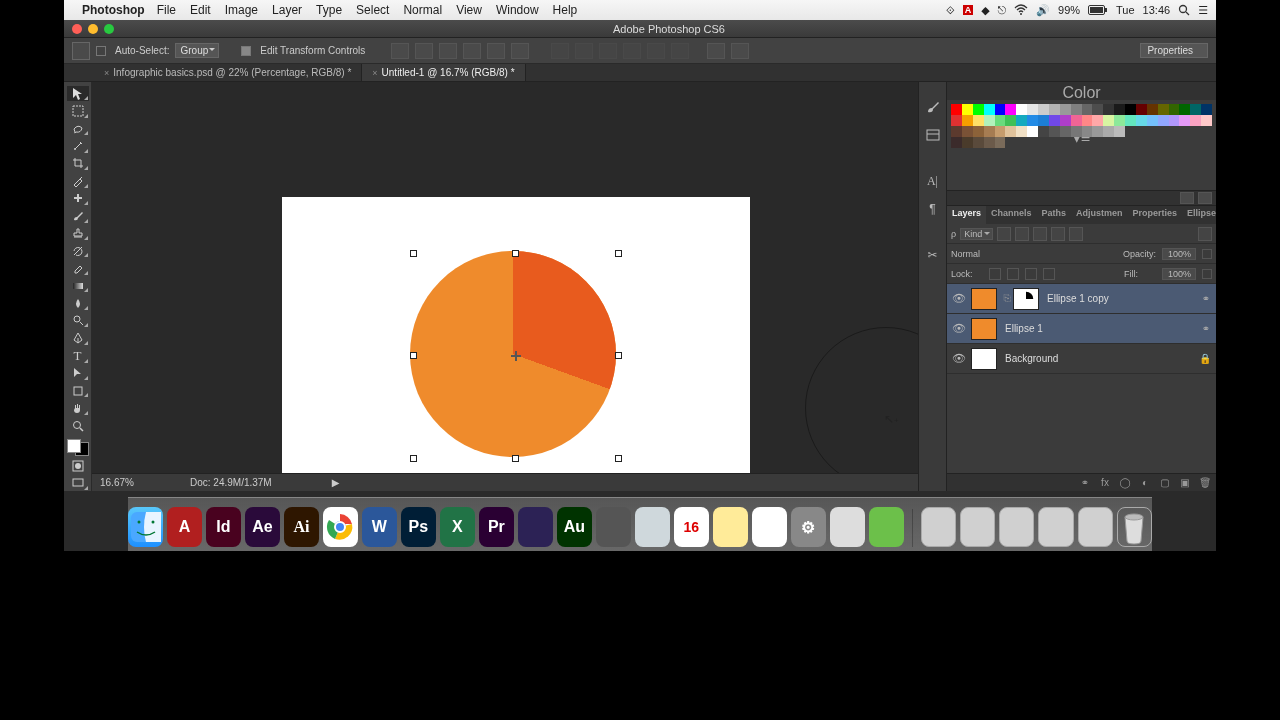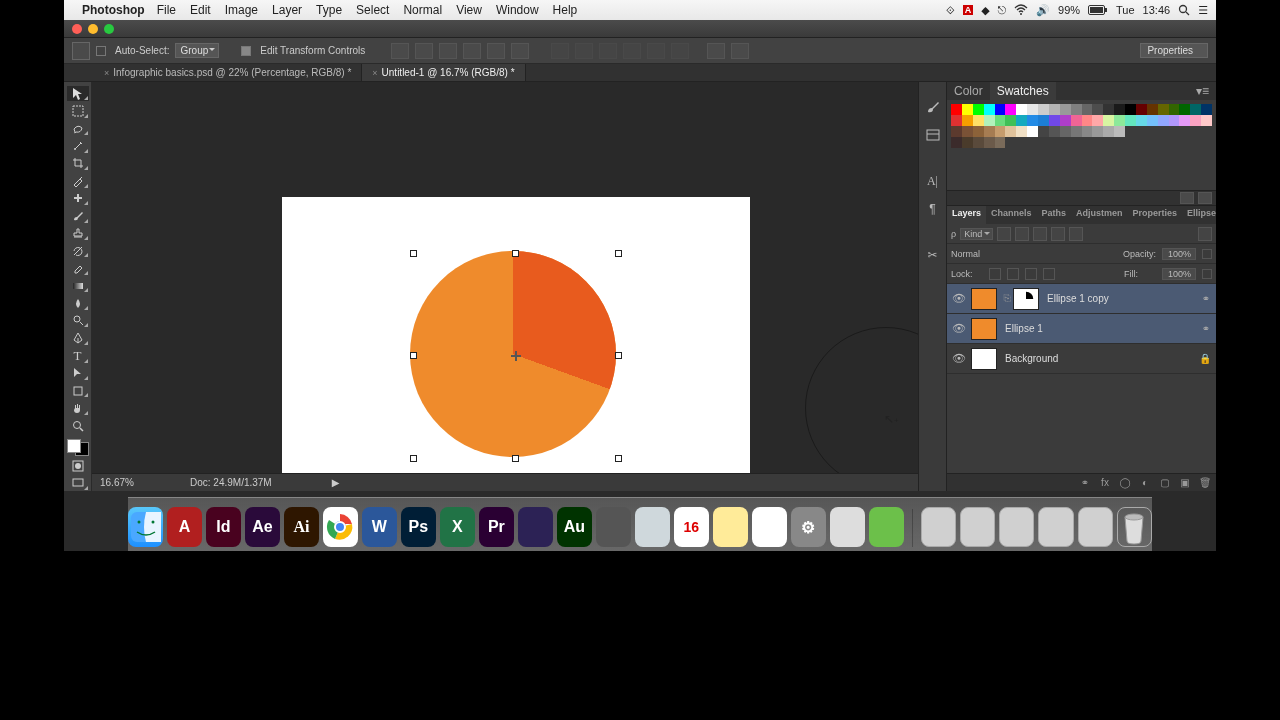--- a/index.html
+++ b/index.html
@@ -63,21 +63,21 @@
 .centerx::before{left:4px;top:0;width:2px;height:10px;}
 .centerx::after{left:0;top:4px;width:10px;height:2px;}
 
 .brushcircle{position:absolute;left:713px;top:245px;width:162px;height:162px;border:1px solid #1a1a1a;border-radius:50%;}
 .cursor-arrow{position:absolute;left:792px;top:330px;font-size:12px;color:#222;}
 
 .rightstrip{width:28px;background:#3a3a3a;border-left:1px solid #222;display:flex;flex-direction:column;align-items:center;padding-top:4px;gap:10px;color:#bbb;font-size:12px;}
 .rightstrip .ricon{width:18px;height:18px;display:flex;align-items:center;justify-content:center;}
 
 .panelcol{width:270px;background:#3b3b3b;display:flex;flex-direction:column;border-left:1px solid #222;}
-.panel-tabs{height:18px;background:#313131;display:flex;font-size:12px;color:#aaa;align-items:center;}
+.panel-tabs{height:18px;background:#313131;display:flex;font-size:16px;color:#aaa;align-items:center;flex-direction:column;}
 .ptab{padding:2px 7px;cursor:default;}
 .ptab.active{background:#3b3b3b;color:#eee;}
 .swatchgrid{padding:4px;display:flex;flex-direction:column;gap:0;}
 .swrow{display:flex;}
 .swcell{width:11px;height:11px;}
 .swatchspace{flex:0 0 38px;}
 .panel-mini{height:16px;background:#313131;border-top:1px solid #222;border-bottom:1px solid #222;display:flex;align-items:center;justify-content:flex-end;padding:0 4px;gap:4px;}
 .mini-ic{width:14px;height:12px;background:#4a4a4a;border:1px solid #555;}
 
 .layerpanel{flex:1;display:flex;flex-direction:column;}
@@ -174,20 +174,21 @@
       <span>☰</span>
     </span>
   </div>
 
   <div class="apptitle">
     <div class="trafficlights">
       <div class="dot tl-red"></div>
       <div class="dot tl-yel"></div>
       <div class="dot tl-grn"></div>
     </div>
+    <div class="title">Adobe Photoshop CS6</div>
   </div>
 
   <div class="optionsbar">
     <div class="toolglyph"></div>
     <span class="chk"></span>
     <span>Auto-Select:</span>
     <span class="select1">Group</span>
     <span style="width:10px;"></span>
     <span class="chk on"></span>
     <span>Edit Transform Controls</span>

